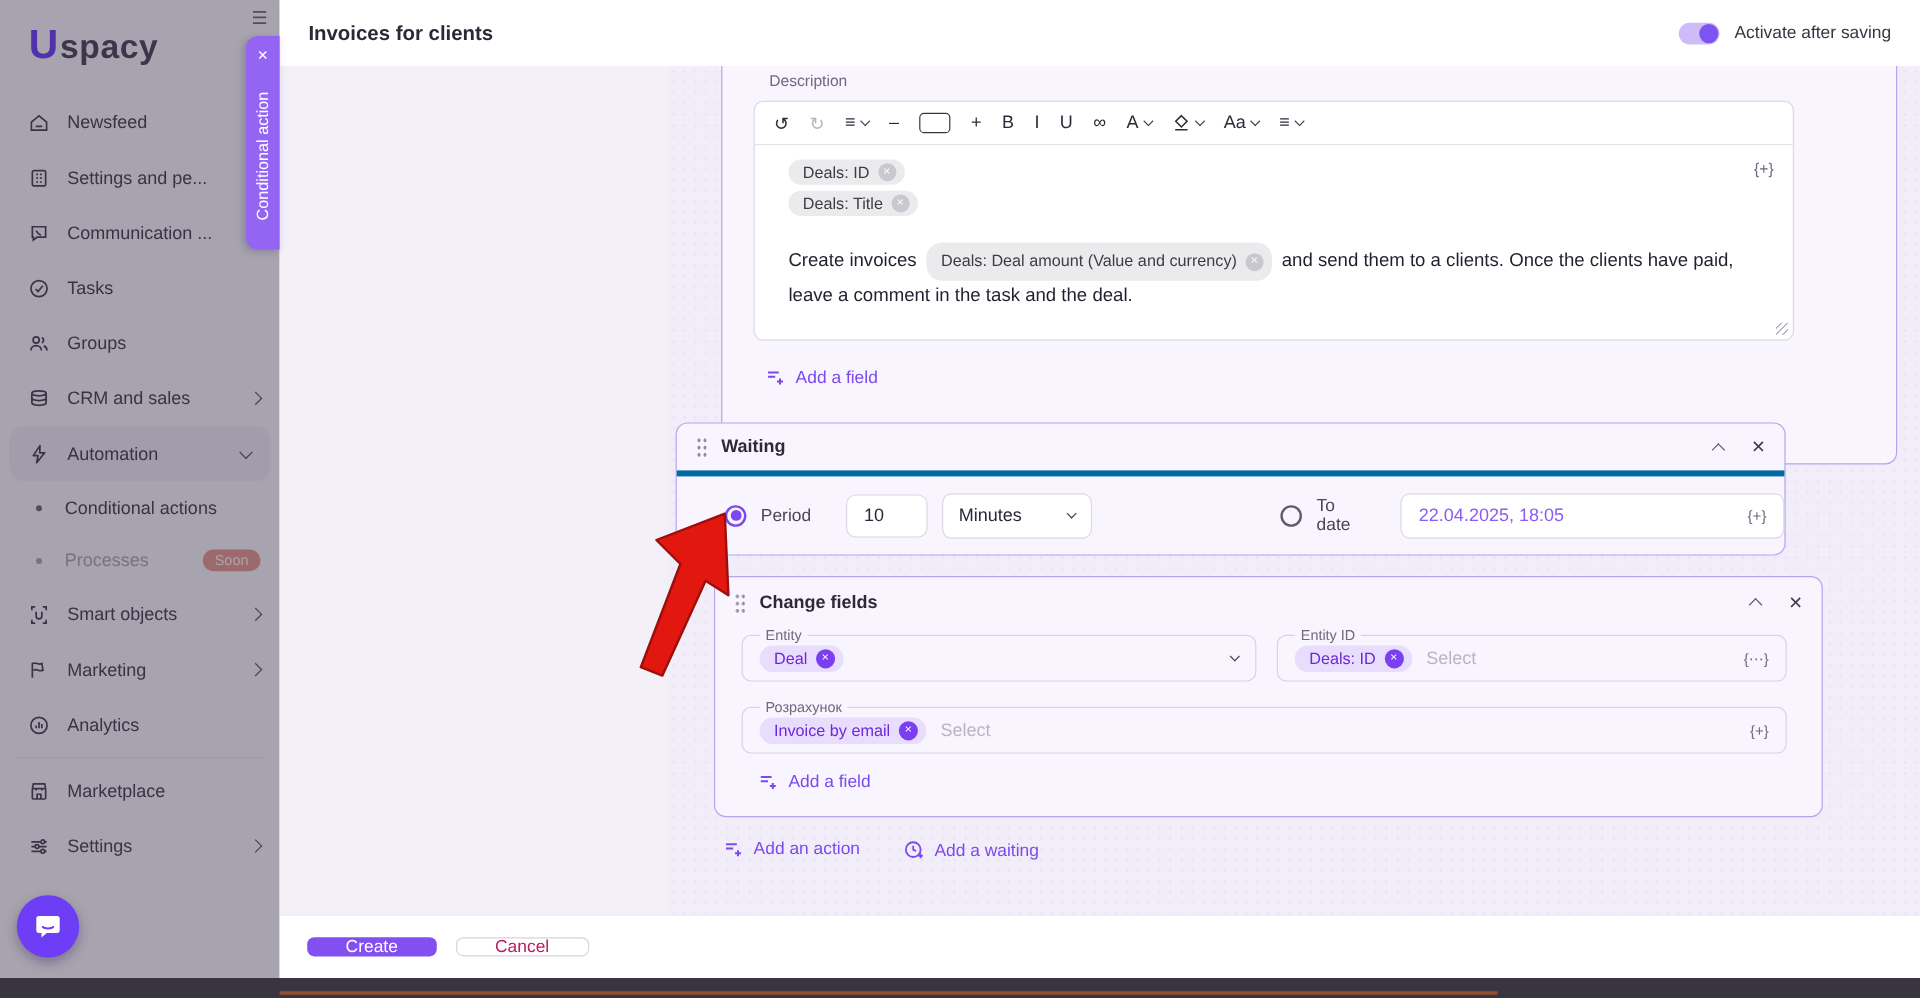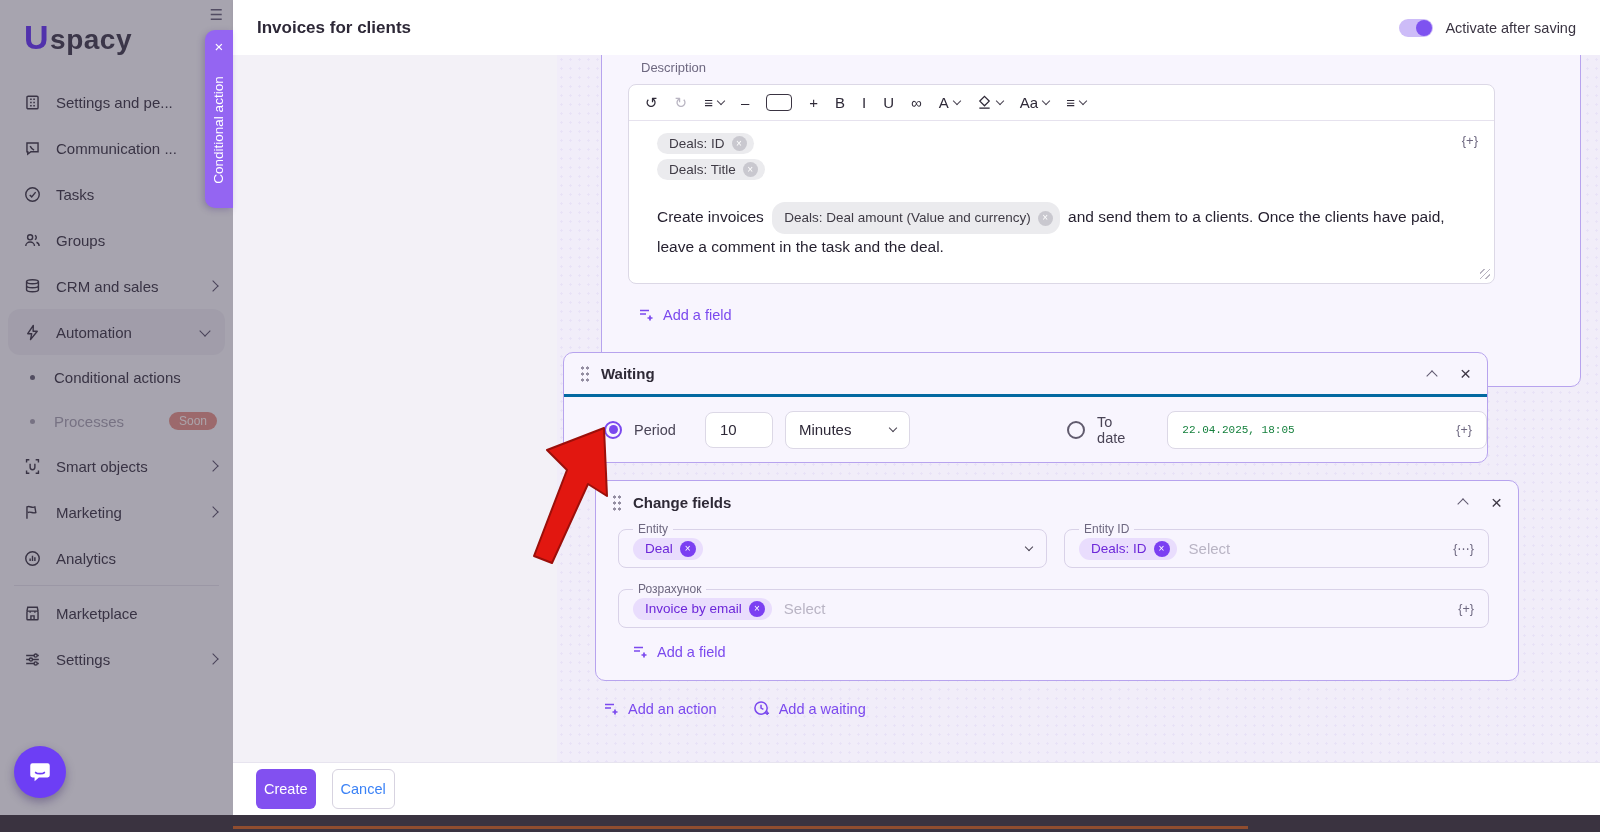--- a/index.html
+++ b/index.html
@@ -72,53 +72,53 @@
   .chip-x-purple { width:16px; height:16px; border-radius:50%; background:#7b3ff2; color:#fff; font-size:10px; display:flex; align-items:center; justify-content:center; cursor:pointer; }
   .ins-token { position:absolute; right:16px; top:12px; color:#6e6880; font-size:13px; }
   #editor-par { margin-top:22px; width:820px; font-size:15.5px; color:#241f2e; line-height:26px; }
   #editor-par .chip-gray { margin:0 4px; }
   .resize-h { position:absolute; right:4px; bottom:4px; width:10px; height:10px; background:repeating-linear-gradient(135deg, transparent 0 2.6px, #b9b5c2 2.6px 3.8px); cursor:nwse-resize; }
   .add-field { position:absolute; display:flex; align-items:center; gap:9px; color:#7b49ee; font-size:14.5px; font-weight:500; cursor:pointer; }
   #desc-add { left:36px; top:286px; }
 
   
   #waiting-panel { left:330px; top:297px; width:925px; height:111px; }
-  #waiting-panel .panel-header { height:44px; border-bottom:3px solid #0369a1; }
+  #waiting-panel .panel-header { height:44px; border-bottom:5px solid #0369a1; }
   #waiting-row { display:flex; align-items:center; height:65px; padding-left:40px; }
   .radio { width:18px; height:18px; border-radius:50%; border:2px solid #7b49ee; display:inline-flex; align-items:center; justify-content:center; cursor:pointer; flex:none; }
   .radio .dot { width:9px; height:9px; border-radius:50%; background:#7b49ee; }
   .radio.off { border-color:#615b6e; }
   .fldlabel { font-size:14.5px; color:#4a4456; }
   .winput { width:68px; height:36px; background:#fff; border:1px solid #dcd8e6; border-radius:8px; padding:0 0 0 14px; font-size:15px; color:#2d2837; font-family:"Liberation Sans",sans-serif; }
   .wselect { width:128px; height:38px; background:#fff; border:1px solid #dcd8e6; border-radius:8px; display:flex; align-items:center; justify-content:space-between; padding:0 13px; font-size:15px; color:#2d2837; cursor:pointer; }
   .dateinput { width:328px; height:38px; background:#fff; border:1px solid #dcd8e6; border-radius:8px; display:flex; align-items:center; padding:0 14px; cursor:text; }
-  .placeholder { color:#15803d; font-size:11px;font-family:Liberation Mono, monospace; }
+  .placeholder { color:#8b5cf6; font-size:15px; }
   .tok { color:#6e6880; font-size:12.5px; margin-left:auto; }
 
   
   #change-panel { left:362px; top:425px; width:924px; height:201px; }
   #change-panel .panel-header { height:42px; }
   .fieldset { position:absolute; border:1px solid #d9d2e8; border-radius:8px; height:39px; display:flex; align-items:center; padding:0 14px; }
   .flegend { position:absolute; top:-8px; left:14px; font-size:12px; color:#6e6880; background:#f8f5fe; padding:0 5px; white-space:nowrap; }
   .fs-caret { margin-left:auto; }
   .sel-ph { margin-left:12px; color:#b9b4c4; font-size:15px; }
   #fs-entity { left:22px; top:48px; width:429px; }
   #fs-entityid { left:468px; top:48px; width:425px; }
   #fs-custom { left:22px; top:108px; width:871px; }
   #change-add { left:36px; top:163px; }
 
   
-  #actions-row { position:absolute; left:370px; top:645px; display:flex; align-items:center; gap:36px; }
+  #actions-row { position:absolute; left:370px; top:645px; display:flex; align-items:flex-start; gap:36px; }
   .action-link { display:flex; align-items:center; gap:9px; color:#7b49ee; font-size:14.5px; font-weight:500; cursor:pointer; }
 
   
   #mfooter { position:absolute; left:233px; top:762px; width:1367px; height:53px; background:#fff; border-top:1px solid #e7e4ef; z-index:2; display:flex; align-items:center; padding:0 23px; gap:16px; }
-  .btn { height:40px; border-radius:6px; font-size:14.5px; display:inline-flex; align-items:center; justify-content:center; padding:0 8px; cursor:pointer; font-family:"Liberation Sans",sans-serif; border:none; }
+  .btn { height:16px; border-radius:6px; font-size:14.5px; display:inline-flex; align-items:center; justify-content:center; padding:0 32px; cursor:pointer; font-family:"Liberation Sans",sans-serif; border:none; }
   .btn.primary { background:#8250f0; color:#fff; }
-  .btn.secondary { background:#fff; color:#3b82f6; border:1px solid #d7d3e0; }
+  .btn.secondary { background:#fff; color:#be185d; border:1px solid #d7d3e0; }
 
   
   #bottom-strip { position:absolute; left:0; top:815px; width:1600px; height:17px; background:#3a3340; z-index:40; }
   #bottom-strip .edge { position:absolute; left:233px; top:11px; width:1015px; height:3px; background:#a0522d; opacity:.85; }
 
   
   #arrow-overlay { position:absolute; inset:0; z-index:50; pointer-events:none; }
 
   svg.ic { display:block; }
 </style>
@@ -127,20 +127,29 @@
 
 <div id="stage">
 
   <aside id="sidebar">
     <div class="burger">☰</div>
     <div class="logo">
       <span class="u">U</span>
         <span>spacy</span>
     </div>
     <nav>
+      <div class="sitem">
+        <span class="icn">
+            <svg class="ic" width="19" height="19" viewBox="0 0 24 24" fill="none" stroke="#46404f" stroke-width="1.8">
+              <path d="M4 11 L12 4.5 L20 11 V19.5 H4 Z"></path>
+              <path d="M8.5 15.5 H15.5"></path>
+            </svg>
+          </span>
+        <span class="lbl">Newsfeed</span>
+      </div>
       <div class="sitem">
         <span class="icn">
             <svg class="ic" width="19" height="19" viewBox="0 0 24 24" fill="none" stroke="#46404f" stroke-width="1.8">
               <rect x="5" y="4" width="14" height="16" rx="1.5"></rect>
               <path d="M9 8h2M13 8h2M9 12h2M13 12h2M9 16h2M13 16h2"></path>
             </svg>
           </span>
         <span class="lbl">Settings and pe...</span>
         <span class="chev r"></span>
       </div>

